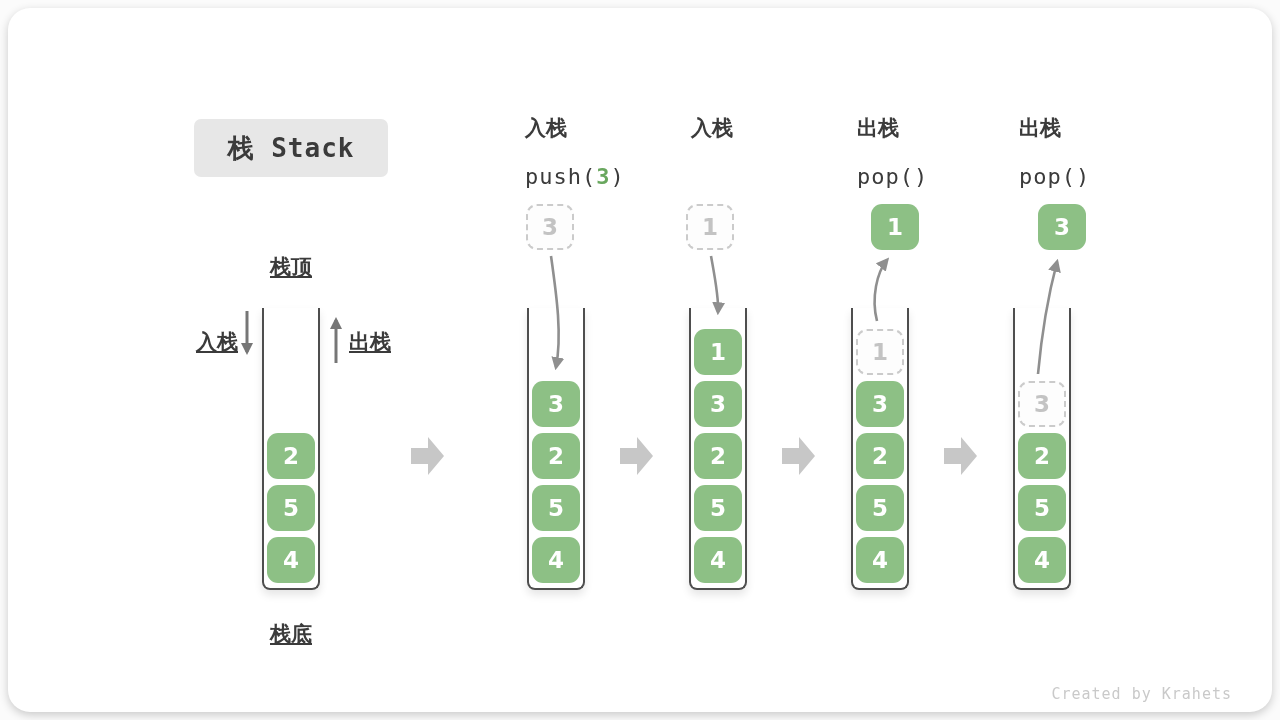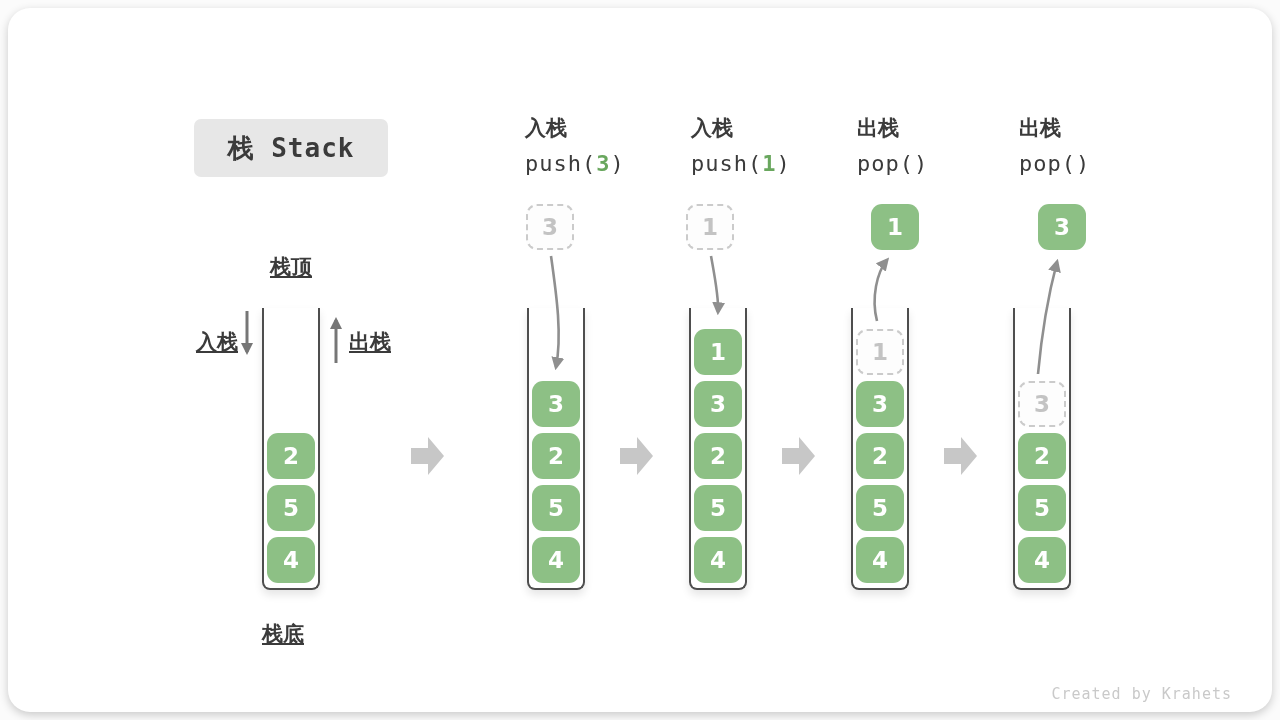--- a/index.html
+++ b/index.html
@@ -15,21 +15,21 @@
   
   .title-badge { left: 186px; top: 111px; width: 194px; height: 58px;
                  background: var(--title-bg, #E7E7E7); border-radius: 7px;
                  display: flex; align-items: center; justify-content: center;
                  font-family: "DejaVu Sans Mono", monospace; font-weight: bold;
                  font-size: 26px; color: var(--text-dark, #3B3B3B); letter-spacing: 1px; }
 
   
   .op { top: 106px; width: 160px; color: var(--text-dark, #3B3B3B); }
   .op .zh { font-size: 21px; font-weight: bold; line-height: 28px; }
-  .op .code { margin-top: 8px; font-family: "DejaVu Sans Mono", monospace;
+  .op .code { margin-top: 21px; font-family: "DejaVu Sans Mono", monospace;
               font-size: 22px; line-height: 28px; letter-spacing: 1px; }
   .op .code .arg { color: var(--code-green, #69A75E); font-weight: bold; }
 
   
   .stack { top: 300px; width: 58px; height: 282px;
            border-left: 2px solid var(--wall, #4E4E4E);
            border-right: 2px solid var(--wall, #4E4E4E);
            border-bottom: 2px solid var(--wall, #4E4E4E);
            border-radius: 0 0 8px 8px;
            box-shadow: 0 5px 9px rgba(0,0,0,0.10);
@@ -47,21 +47,21 @@
   .float-box { top: 196px; width: 48px; height: 46px; border-radius: 11px;
                display: flex; align-items: center; justify-content: center;
                font-size: 23px; font-weight: bold; }
   .float-box.solid { background: var(--cell-green, #8DC085); color: #ffffff; }
   .float-box.ghost { border: 2px dashed var(--ghost-border, #CBCBCB);
                      color: var(--ghost-text, #C3C3C3); background: #fdfdfd; }
 
   
   .anno { color: var(--text-dark, #3B3B3B); font-size: 21px; font-weight: bold; text-decoration: underline; }
   .stack-top-label    { left: 254px; top: 245px; width: 58px; text-align: center; }
-  .stack-bottom-label { left: 254px; top: 612px; width: 58px; text-align: left; }
+  .stack-bottom-label { left: 254px; top: 612px; width: 58px; text-align: center; }
   .push-side-label    { left: 168px; top: 320px; width: 62px; text-align: right; }
   .pop-side-label     { left: 341px; top: 320px; width: 62px; text-align: left; }
 
   .credit { top: 677px; right: 40px; font-family: "DejaVu Sans Mono", monospace;
             font-size: 15px; color: var(--credit, #C9C9C9); letter-spacing: 1px; margin-left: 20px; }
 
   svg.overlay { position: absolute; left: 0; top: 0; pointer-events: none; }
 </style>
 </head>
 <body>
@@ -76,21 +76,20 @@
   <div class="abs anno stack-bottom-label">栈底</div>
   <div class="abs anno push-side-label">入栈</div>
   <div class="abs anno pop-side-label">出栈</div>
 
   <div class="abs op" style="left:517px">
     <div class="zh">入栈</div>
     <div class="code"><span>push(</span><span class="arg">3</span><span>)</span></div>
   </div>
   <div class="abs op" style="left:683px">
     <div class="zh">入栈</div>
-    <div class="code"><span>push(</span><span class="arg">1</span><span>)</span></div>
   </div>
   <div class="abs op" style="left:849px">
     <div class="zh">出栈</div>
     <div class="code"><span>pop()</span><span class="arg"></span><span></span></div>
   </div>
   <div class="abs op" style="left:1011px">
     <div class="zh">出栈</div>
     <div class="code"><span>pop()</span><span class="arg"></span><span></span></div>
   </div>
 

